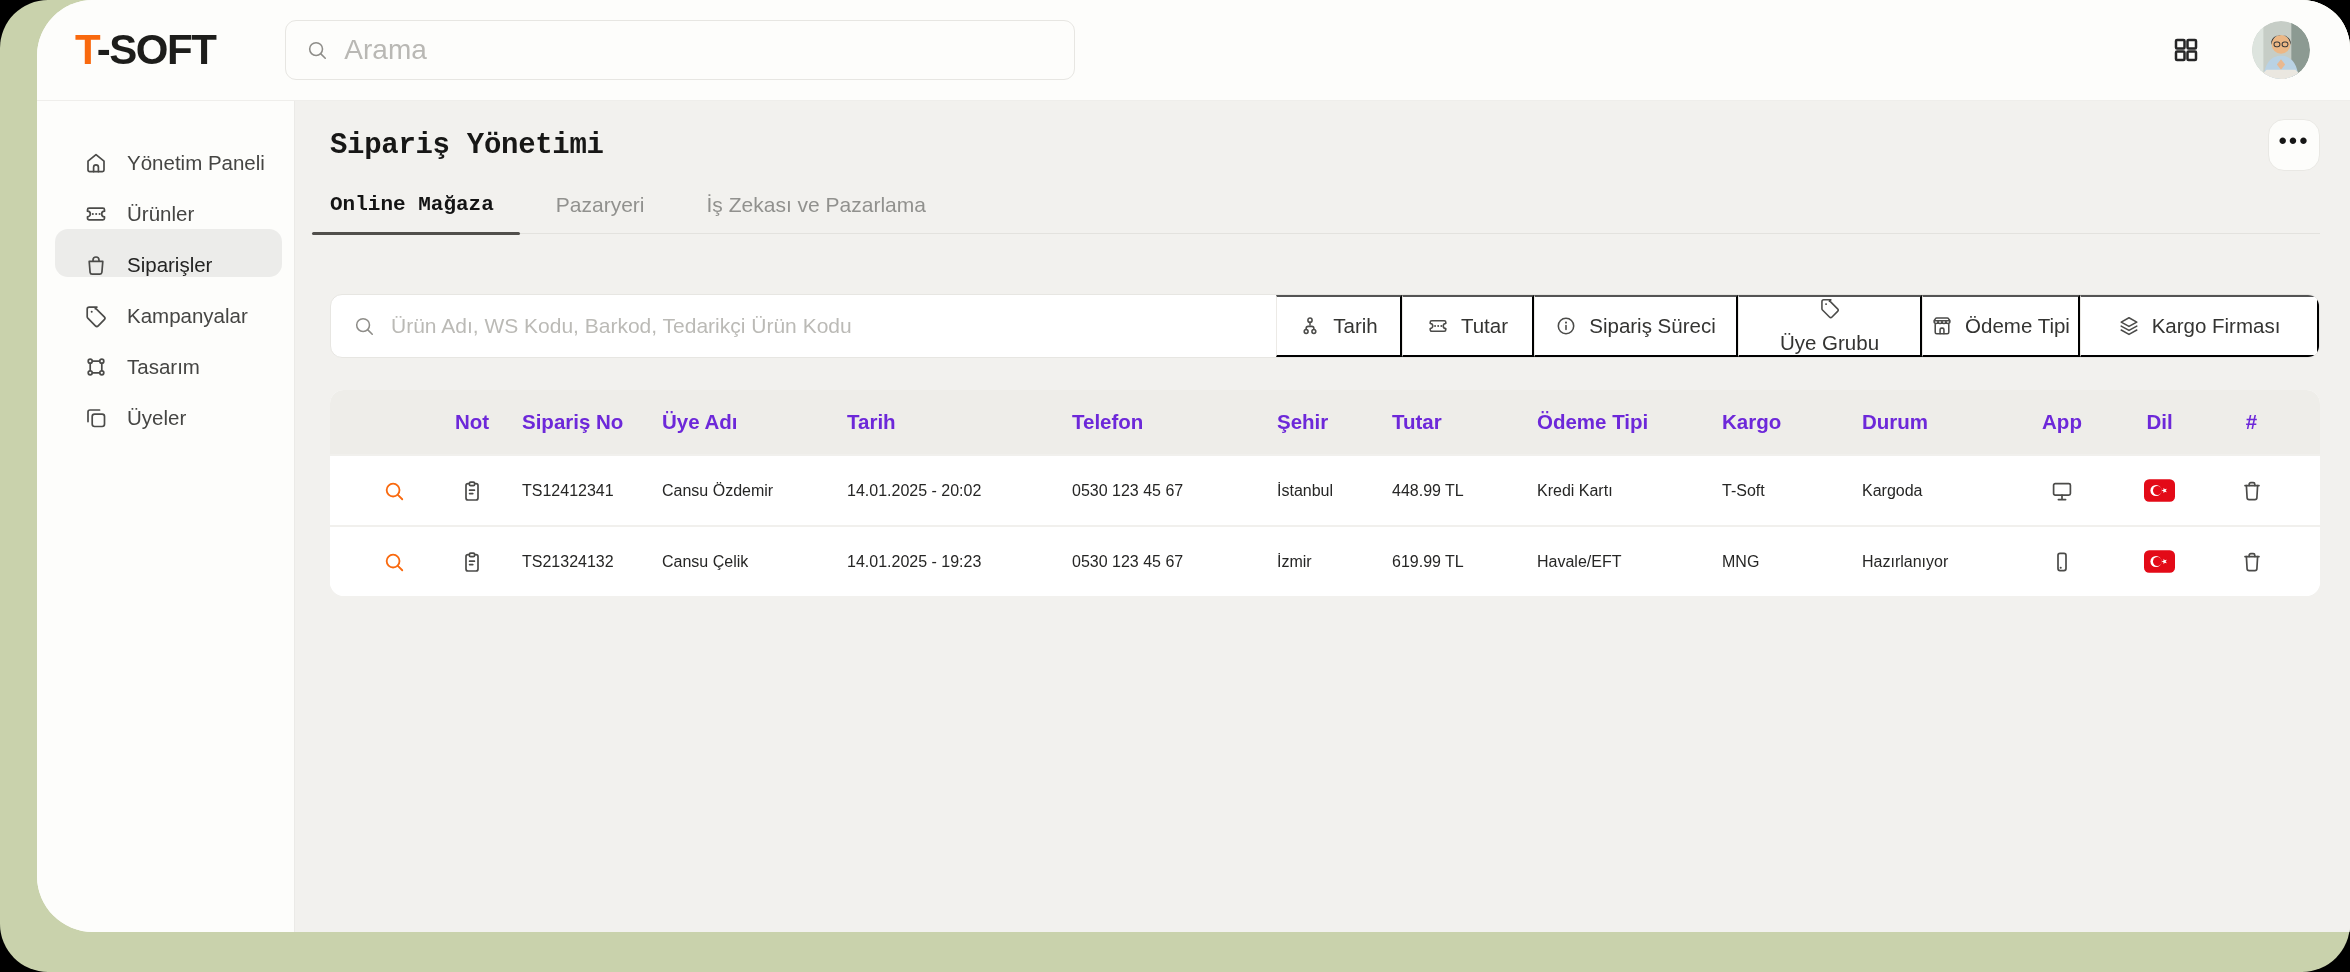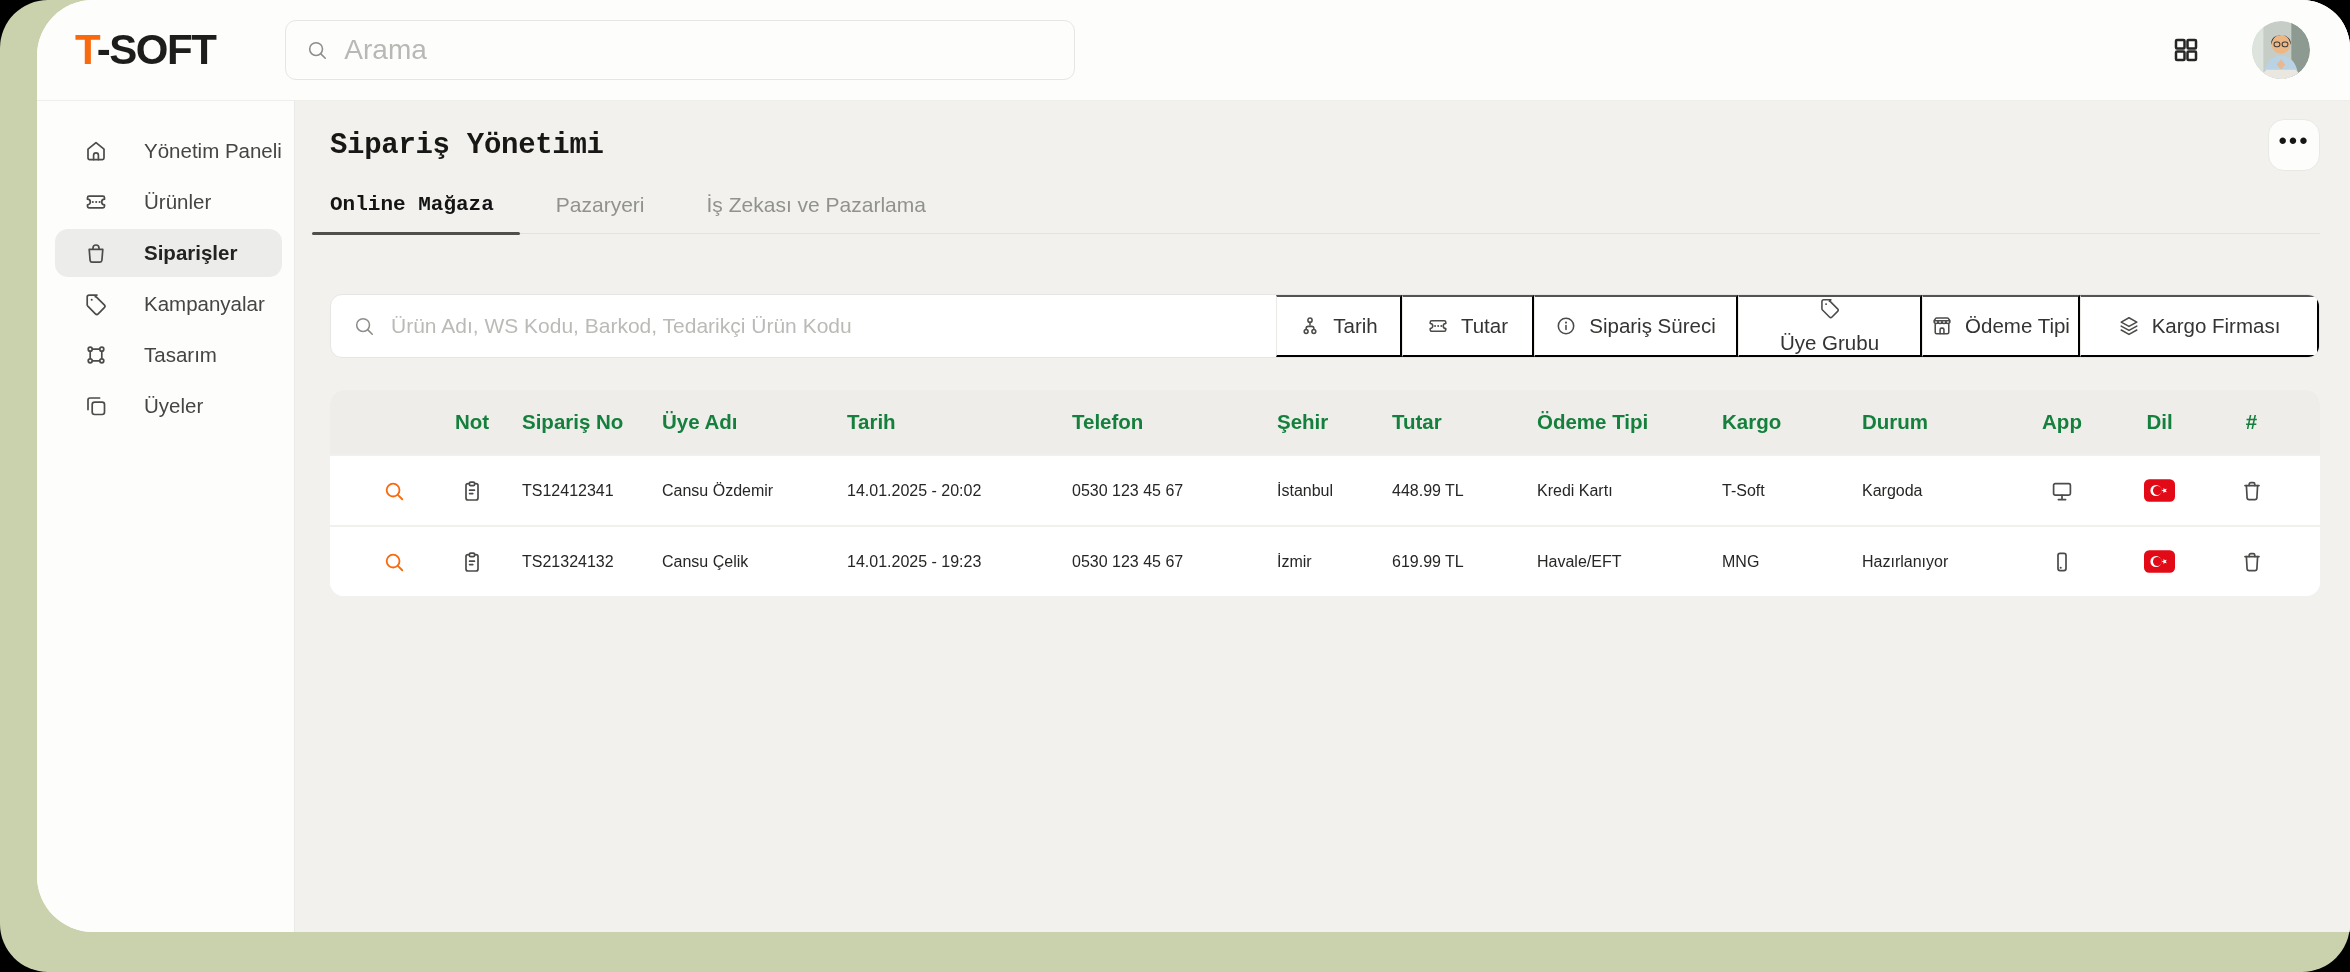--- a/index.html
+++ b/index.html
@@ -20,22 +20,22 @@
   .top-search{margin-left:70px;width:790px;height:60px;border:1.5px solid #e7e6e2;border-radius:11px;background:#fdfdfb;display:flex;align-items:center;gap:14px;padding:0 20px;box-sizing:border-box;}
   .top-search input{border:none;outline:none;background:transparent;flex:1;font-size:28px;color:#3a3a38;font-family:inherit;}
   .top-search input::placeholder{color:#b9b8b4;}
   .spacer{flex:1;}
   .grid-btn{width:36px;height:36px;display:flex;align-items:center;justify-content:center;margin-right:48px;cursor:pointer;background:none;border:none;padding:0;}
   .avatar{width:58px;height:58px;border-radius:50%;overflow:hidden;flex:0 0 58px;cursor:pointer;}
   .avatar svg{display:block;width:58px;height:58px;}
   
   .appbody{flex:1;display:flex;min-height:0;}
   .sidebar{width:258px;flex:0 0 258px;background:#fdfdfb;border-right:1px solid #ebeae7;padding:26px 12px 0 18px;box-sizing:border-box;}
-  .side-item{height:48px;margin-bottom:3px;border-radius:13px;display:flex;align-items:center;gap:36px;padding-left:29px;color:#454543;font-size:20.5px;cursor:pointer;}
-  .side-item.active{background:#ececea;color:#232322;font-weight:700;}
+  .side-item{height:48px;margin-bottom:3px;border-radius:13px;display:flex;align-items:flex-end;gap:19px;padding-left:29px;color:#454543;font-size:20.5px;cursor:pointer;}
+  .side-item.active{background:#ececea;color:#232322;font-weight:400;}
   
   .content{flex:1;background:#f2f1ee;padding:0 30px 0 35px;box-sizing:border-box;min-width:0;overflow:hidden;}
   .content-top{display:flex;justify-content:space-between;align-items:flex-start;padding-top:18px;}
   .page-title{font-size:29px;font-weight:700;color:#171716;margin-top:10px;letter-spacing:-0.3px;font-family:Liberation Mono, monospace;}
   .more-btn{width:52px;height:52px;border-radius:16px;background:#fdfdfb;border:1.5px solid #e9e8e4;display:flex;align-items:center;justify-content:center;font-size:24px;letter-spacing:2px;color:#161616;cursor:pointer;padding-bottom:10px;box-sizing:border-box;}
   .tabs{display:flex;gap:10px;margin-top:12px;border-bottom:1.5px solid #e3e2de;}
   .tab{position:relative;padding:0 26px 16px;font-size:21px;color:#91918e;cursor:pointer;white-space:nowrap;}
   .tab:first-child{padding-left:18px;margin-left:-18px;}
   .tab.active{color:#141414;font-weight:700;font-family:Liberation Mono, monospace;}
   .tab.active::after{content:"";position:absolute;left:0;right:0;bottom:-2px;height:3.5px;background:#514f4b;border-radius:2px;}
@@ -44,21 +44,21 @@
   .fsearch{width:945px;flex:0 0 945px;display:flex;align-items:center;gap:14px;padding:0 22px;box-sizing:border-box;}
   .fsearch input{border:none;outline:none;background:transparent;flex:1;font-size:21px;color:#3a3a38;font-family:inherit;}
   .fsearch input::placeholder{color:#bbbab6;}
   .fbtn{display:flex;align-items:center;justify-content:center;gap:12px;border-left:1.5px solid #eceae6;font-size:20.5px;color:#343432;cursor:pointer;background:#fff;white-space:nowrap;box-sizing:border-box;}
   .fbtn[data-w="1"]{width:126px;} .fbtn[data-w="2"]{width:132px;} .fbtn[data-w="3"]{width:204px;}
   .fbtn[data-w="4"]{width:184px;flex-direction:column;} .fbtn[data-w="5"]{width:158px;} .fbtn[data-w="6"]{flex:1;}
   
   .table{margin-top:32px;border-radius:14px;overflow:hidden;background:#fff;
     --cols:56px 100px 140px 185px 225px 205px 115px 145px 185px 140px 150px 100px 95px 1fr;}
   .thead,.trow{display:grid;grid-template-columns:var(--cols);align-items:center;padding:0 24px 0 36px;}
-  .thead{background:#eeede9;height:64px;font-weight:700;font-size:20.5px;color:#15803d;}
+  .thead{background:#eeede9;height:64px;font-weight:700;font-size:20.5px;color:#6d28d9;}
   .trow{height:69px;background:#fff;border-top:2px solid #f1f0ed;font-size:16px;color:#262625;cursor:pointer;}
   .cell{display:flex;align-items:center;min-width:0;}
   .al-c{justify-content:center;text-align:center;}
   
   .ic{display:inline-flex;align-items:center;justify-content:center;line-height:0;}
   .ic svg{width:24px;height:24px;fill:none;stroke:#4b4b49;stroke-width:1.7;stroke-linecap:round;stroke-linejoin:round;}
   .ic.sm svg{width:22px;height:22px;}
   .ic.muted svg{stroke:#8e8d89;}
   .ic.orange svg{stroke:#F9690E;stroke-width:2;}
   .ic.rowact{cursor:pointer;}

